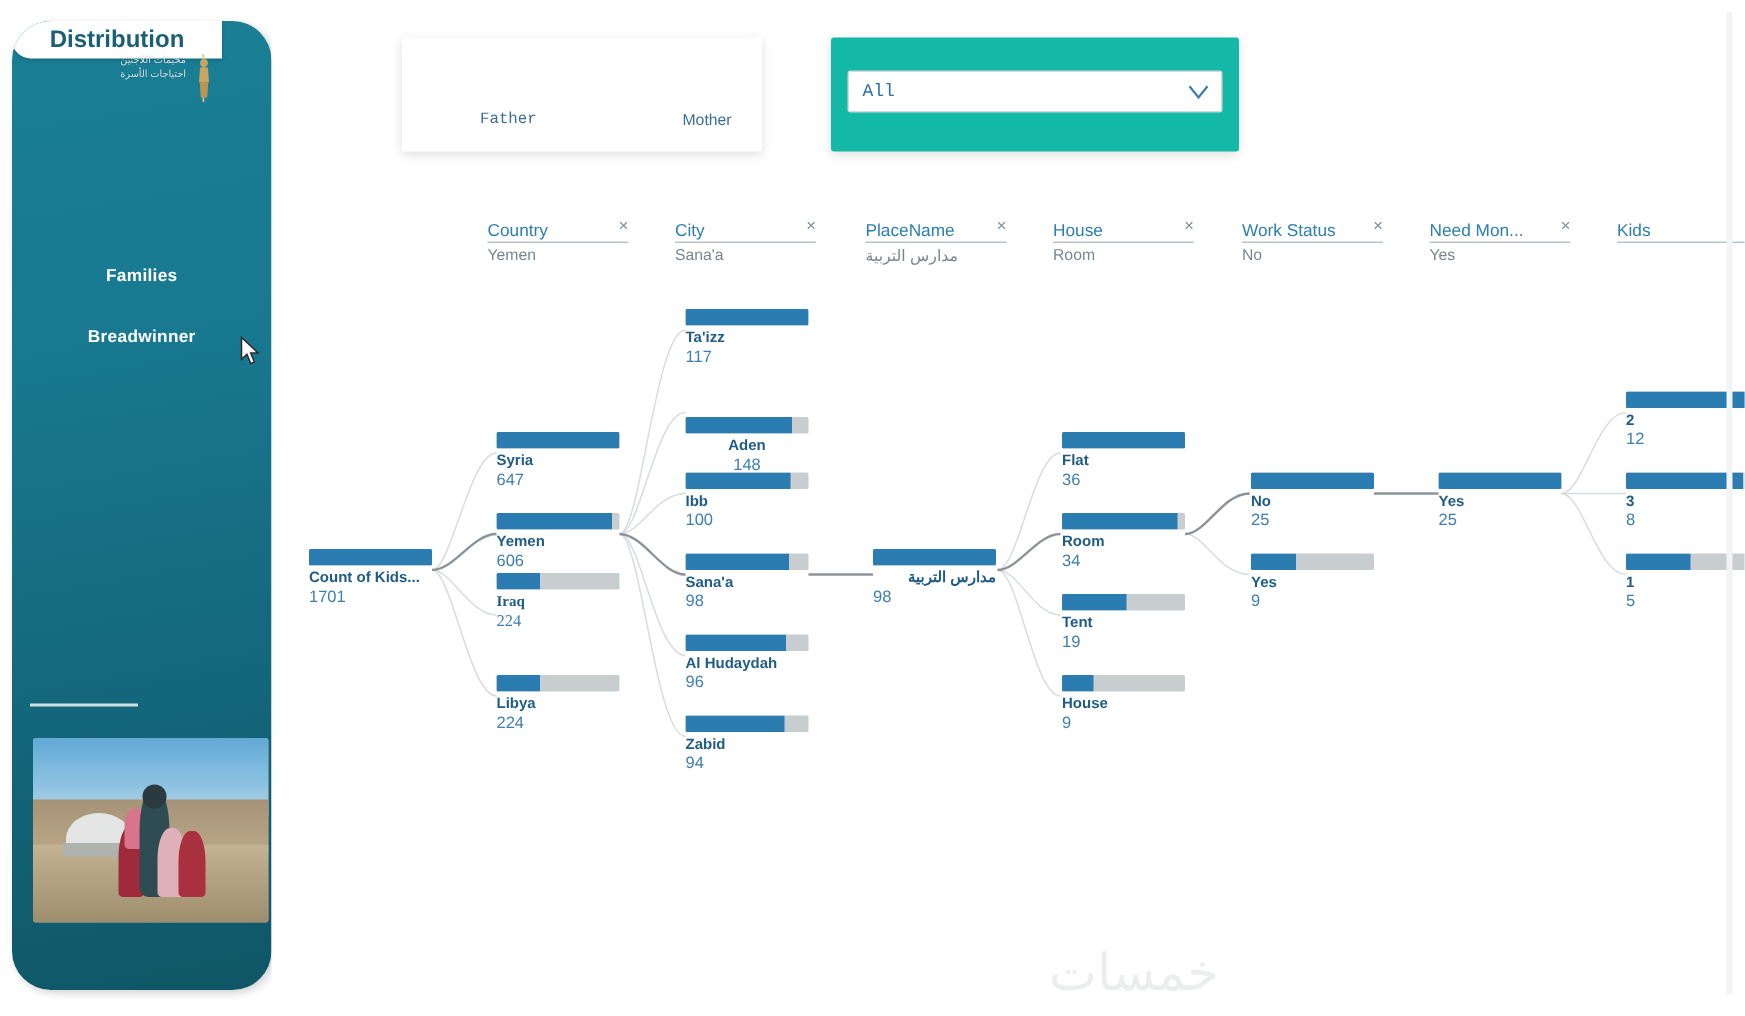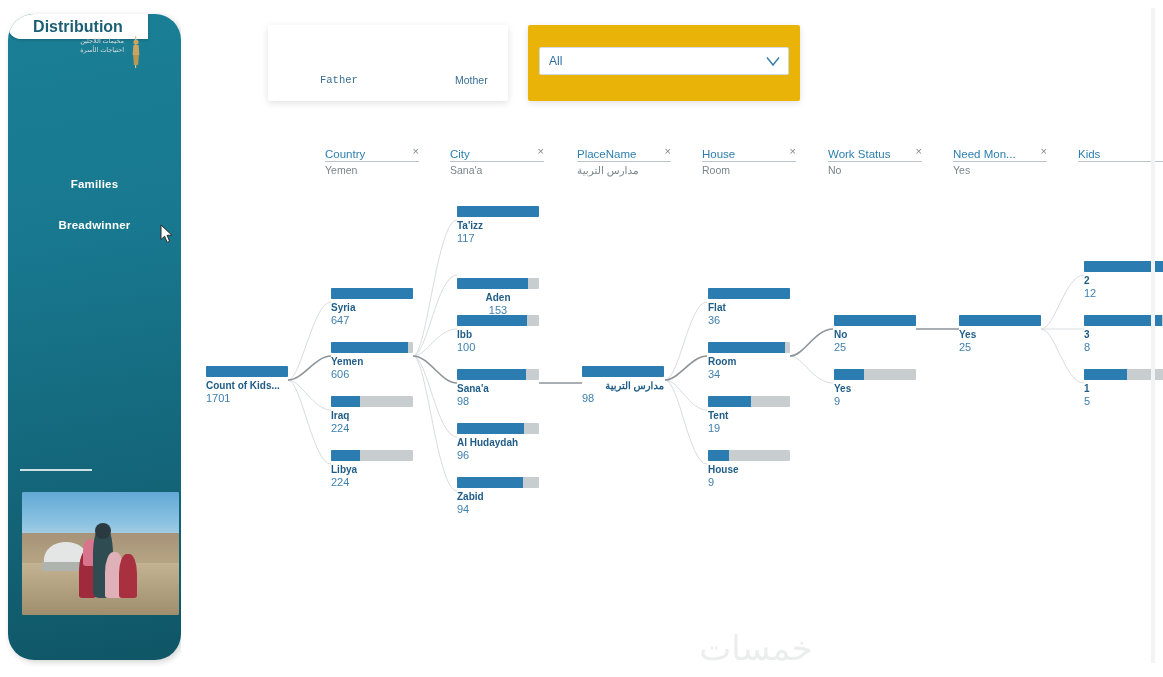--- a/index.html
+++ b/index.html
@@ -149,25 +149,26 @@
     position: absolute;
     top: 49px;
     font-size: 10.5px;
     color: #3a6f93;
   }
   #opt-father { left: 52px; font-family: Liberation Mono, monospace; }
   #opt-mother { left: 155px; margin-left: 32px; }
 
   #select-card {
     position: absolute;
-    left: 347px; top: 17px;
+    left: 373px; top: 17px;
     width: 272px; height: 76px;
-    background: #eab308;
+    background: #14b8a6;
     box-shadow: 0 2px 7px rgba(0,0,0,0.12);
     border-radius: 2px;
+    font-family: Liberation Mono, monospace;
   }
   #select-box {
     position: absolute;
     left: 11px; top: 22px;
     width: 250px; height: 28px;
     border: 1px solid #d3d9de;
     border-radius: 2px;
     background: #ffffff;
   }
   #select-value {
@@ -400,21 +401,21 @@
           <div class="node-label">Syria</div>
           <div class="node-value">647</div>
         </div>
         <div class="node" style="left: 150px; top: 334px;">
           <div class="node-bar">
             <div class="fill" style="width: 94%; background: rgb(43, 124, 176);"></div>
           </div>
           <div class="node-label">Yemen</div>
           <div class="node-value">606</div>
         </div>
-        <div class="node" style="left: 150px; top: 388px;">
+        <div class="node" style="left: 150px; top: 374px; font-family: Liberation Serif, serif;">
           <div class="node-bar">
             <div class="fill" style="width: 35%; background: rgb(43, 124, 176);"></div>
           </div>
           <div class="node-label">Iraq</div>
           <div class="node-value">224</div>
         </div>
         <div class="node" style="left: 150px; top: 442px;">
           <div class="node-bar">
             <div class="fill" style="width: 35%; background: rgb(43, 124, 176);"></div>
           </div>
@@ -426,21 +427,21 @@
             <div class="fill" style="width: 100%; background: rgb(43, 124, 176);"></div>
           </div>
           <div class="node-label">Ta'izz</div>
           <div class="node-value">117</div>
         </div>
         <div class="node" style="left: 276px; top: 270px; text-align: center;">
           <div class="node-bar">
             <div class="fill" style="width: 86%; background: rgb(43, 124, 176);"></div>
           </div>
           <div class="node-label">Aden</div>
-          <div class="node-value">153</div>
+          <div class="node-value">148</div>
         </div>
         <div class="node" style="left: 276px; top: 307px;">
           <div class="node-bar">
             <div class="fill" style="width: 85%; background: rgb(43, 124, 176);"></div>
           </div>
           <div class="node-label">Ibb</div>
           <div class="node-value">100</div>
         </div>
         <div class="node" style="left: 276px; top: 361px;">
           <div class="node-bar">

